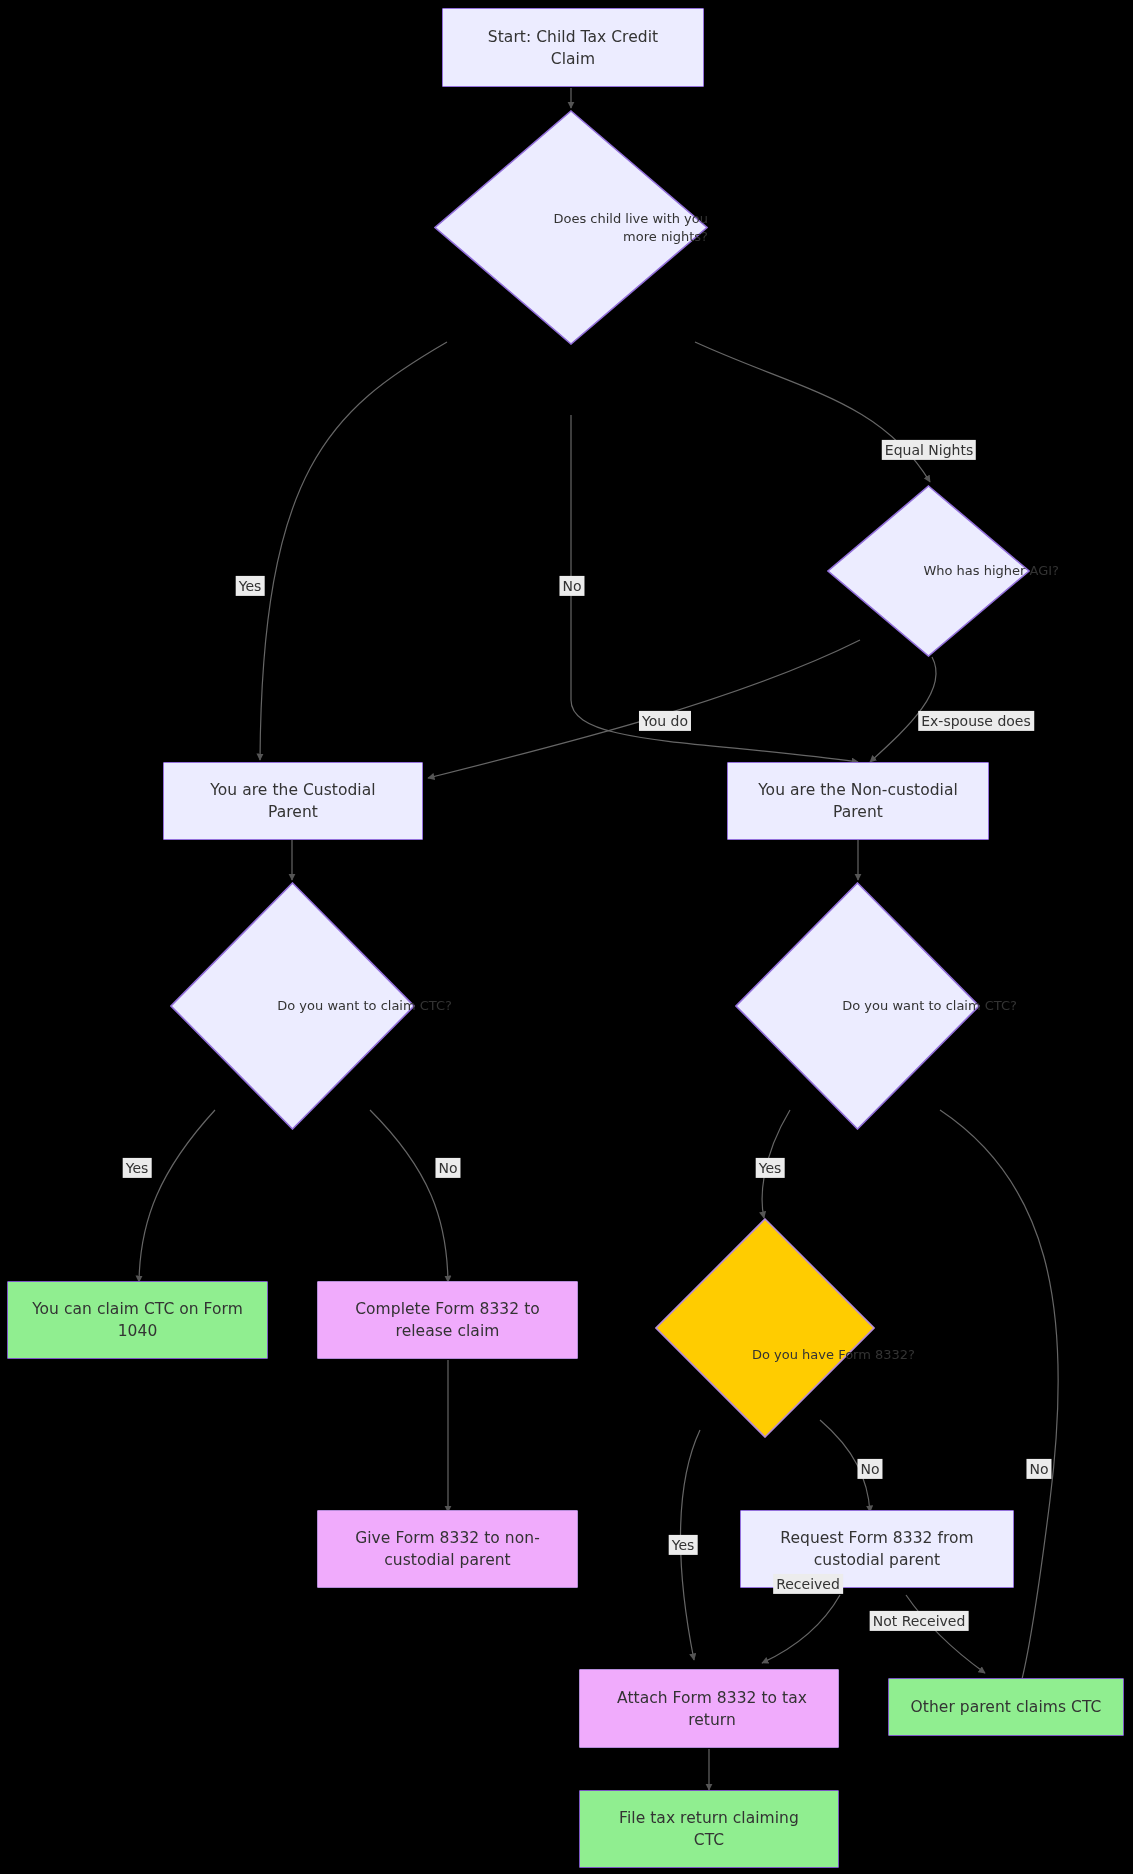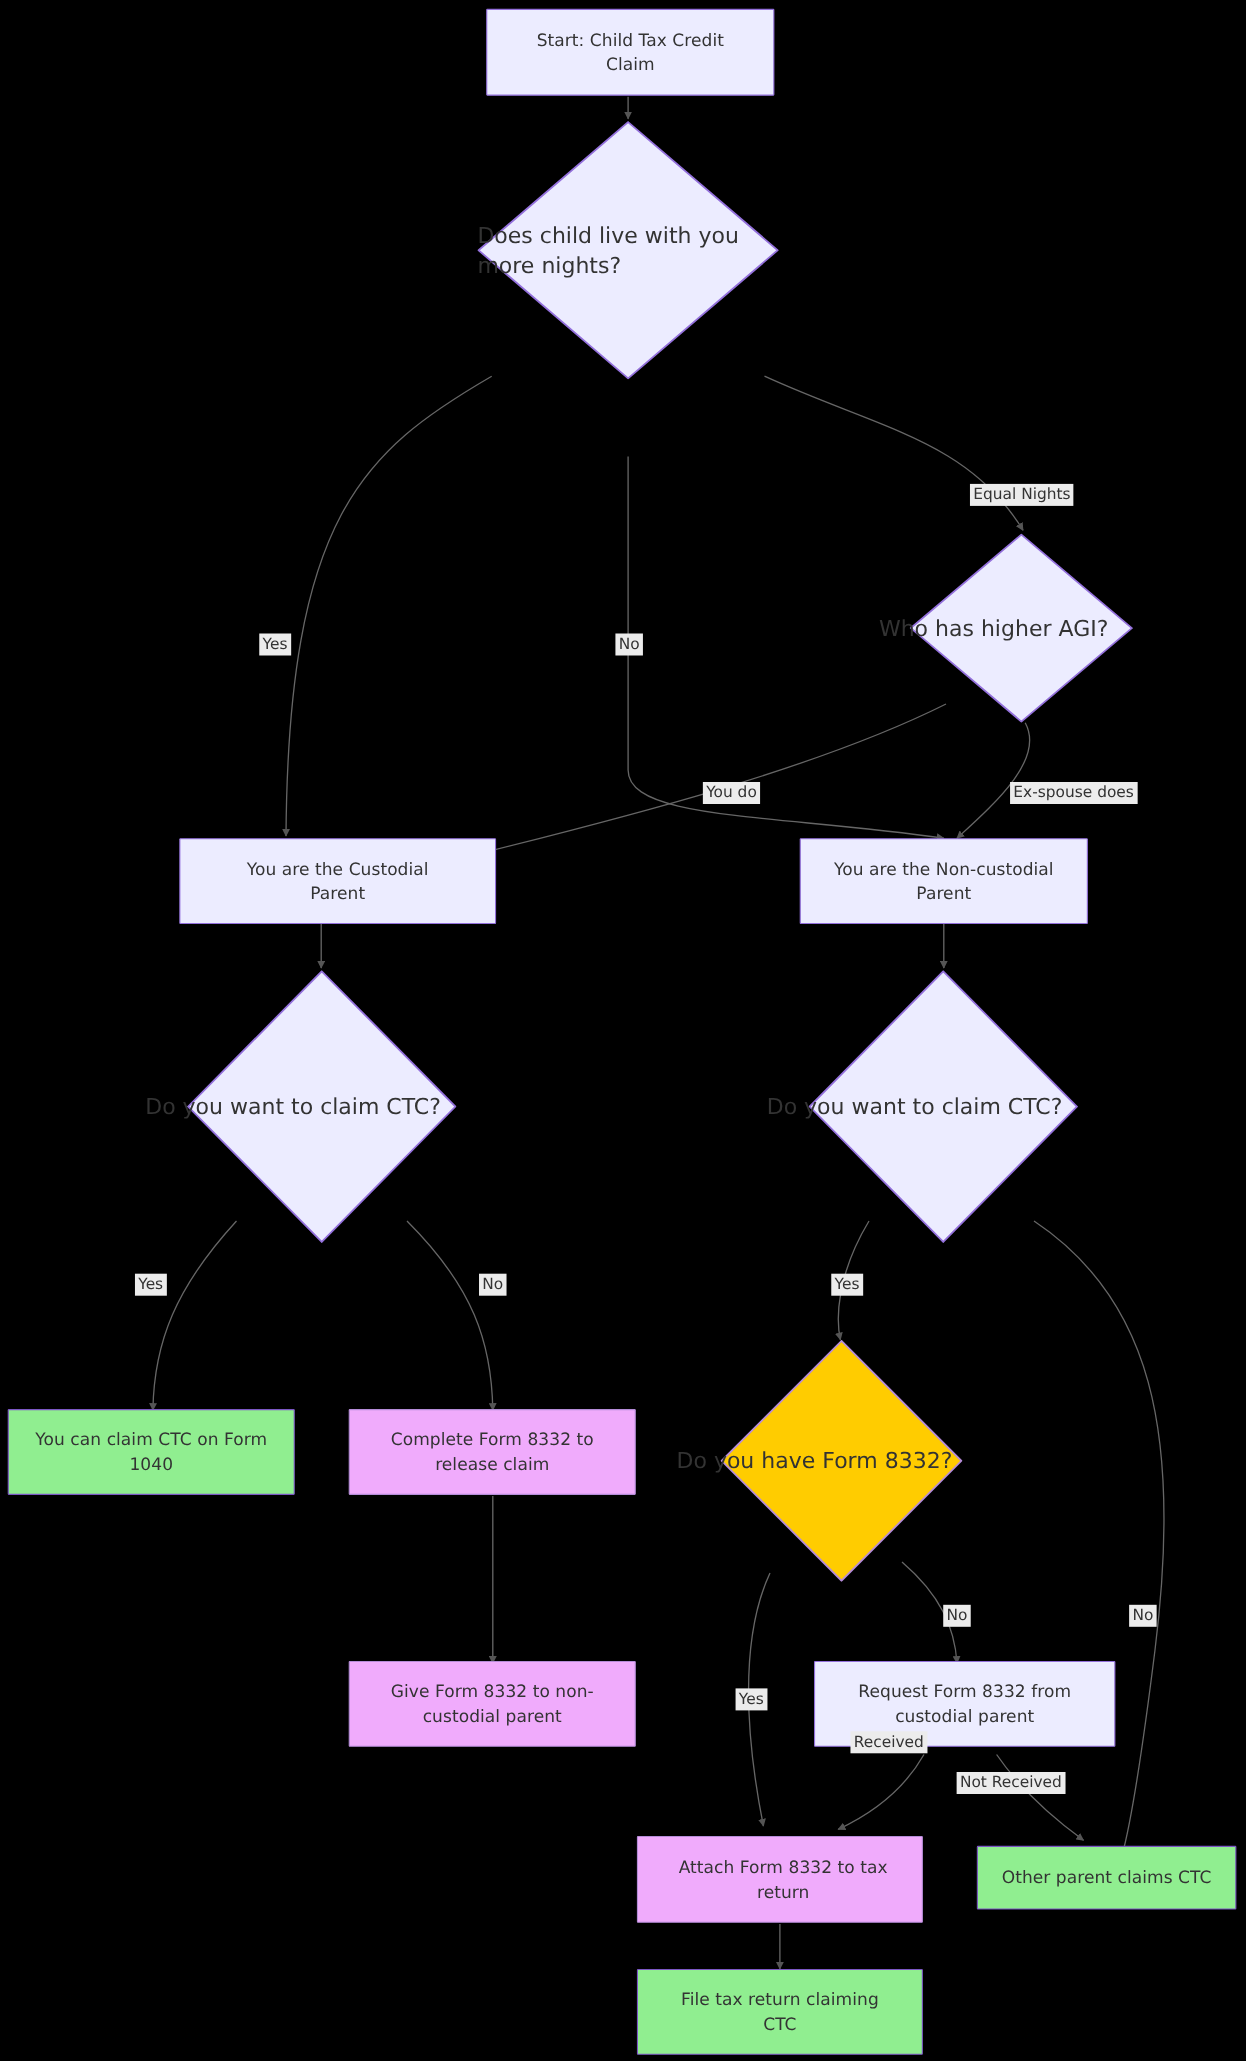--- a/index.html
+++ b/index.html
@@ -58,23 +58,23 @@
     position: absolute;
     left: 0; top: 0;
     width: 100%; height: 100%;
   }
   .diamond-label {
     position: absolute;
     left: 0;
     top: 50%;
     width: 100%;
     transform: translateY(-50%);
-    text-align: left;
+    text-align: right;
     color: #333333;
-    font-size: 20px;
+    font-size: 13px;
     line-height: 1.42;
     pointer-events: none;
   }
   .edge-label {
     position: absolute;
     background: #ececec;
     color: #333333;
     font-size: 14px;
     line-height: 1.3;
     padding: 1px 3px;
@@ -152,21 +152,21 @@
 
   <div class="diamond-wrap" style="left:827px; top:485px; width:203px; height:172px;">
     <svg class="diamond-shape" viewBox="0 0 203 172" preserveAspectRatio="none">
       <polygon points="101.5,1 202,86 101.5,171 1,86" fill="#ececff" stroke="#9370db" stroke-width="1.6"></polygon>
     </svg>
     <div class="diamond-label" style="width:260px; left:-28px;">
       <div>Who has higher AGI?</div>
     </div>
   </div>
 
-  <div class="node rect" style="left:163px; top:762px; width:288px; height:78px;">
+  <div class="node rect" style="left:163px; top:762px; width:260px; height:78px;">
     <div>
       <div>You are the Custodial</div>
       <div>Parent</div>
     </div>
   </div>
 
   <div class="node rect" style="left:727px; top:762px; width:262px; height:78px;">
     <div>
       <div>You are the Non-custodial</div>
       <div>Parent</div>
@@ -209,21 +209,21 @@
     <div>
       <div>Give Form 8332 to non-</div>
       <div>custodial parent</div>
     </div>
   </div>
 
   <div class="diamond-wrap" style="left:655px; top:1218px; width:220px; height:220px;">
     <svg class="diamond-shape" viewBox="0 0 220 220" preserveAspectRatio="none">
       <polygon points="110,1 219,110 110,219 1,110" fill="#ffcc00" stroke="#b58cd8" stroke-width="1.6"></polygon>
     </svg>
-    <div class="diamond-label" style="width:300px; left:-40px;">
+    <div class="diamond-label" style="width:300px; left:-40px;margin-top:27px;">
       <div>Do you have Form 8332?</div>
     </div>
   </div>
 
   <div class="node rect" style="left:740px; top:1510px; width:274px; height:78px;">
     <div>
       <div>Request Form 8332 from</div>
       <div>custodial parent</div>
     </div>
   </div>

